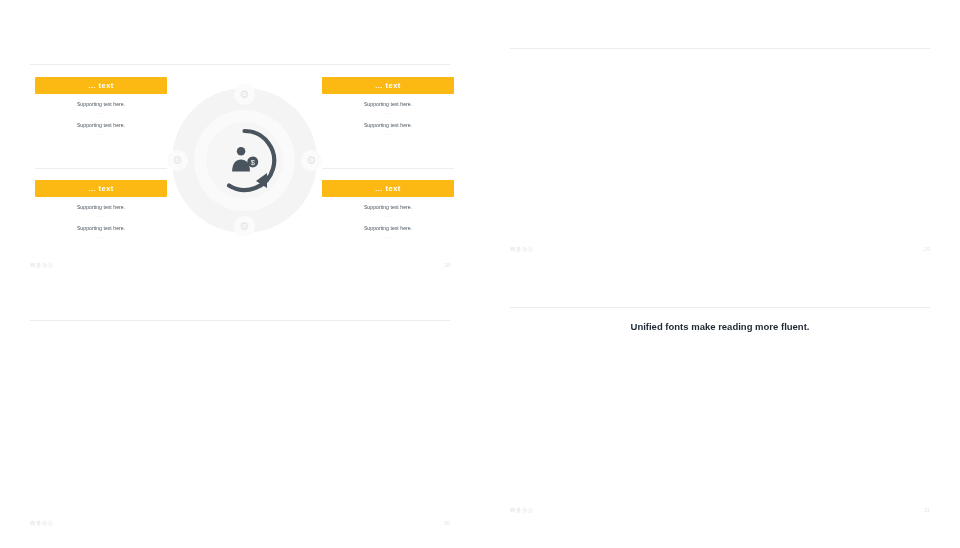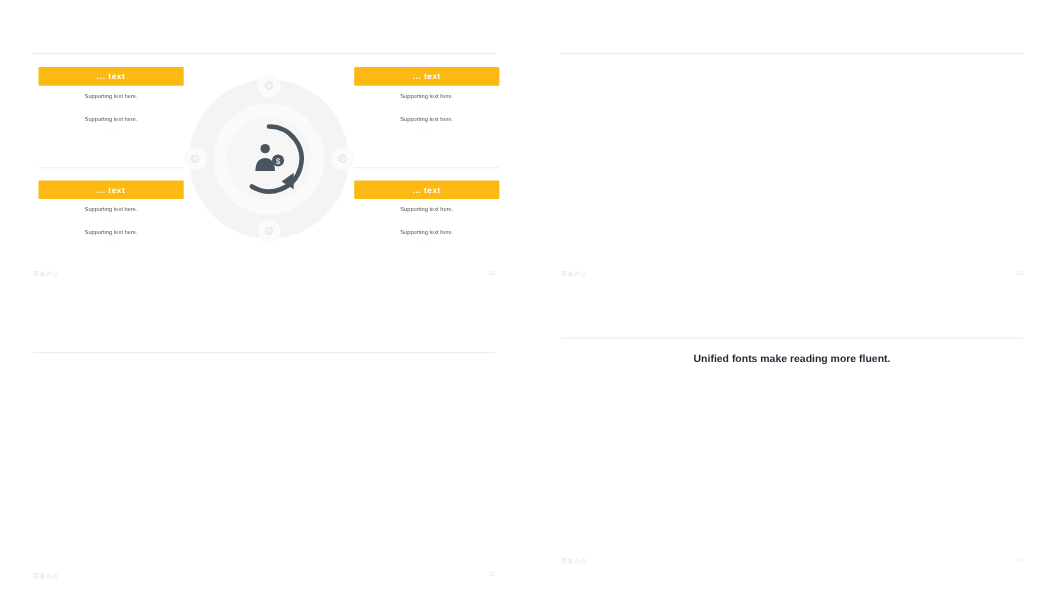--- a/index.html
+++ b/index.html
@@ -1,21 +1,21 @@
 <!DOCTYPE html>
 <html><head>
 <meta charset="utf-8">
 <style>
   * { margin:0; padding:0; box-sizing:border-box; }
   html,body { width:960px; height:548px; background:#ffffff; overflow:hidden; }
   body { font-family:"Liberation Sans", sans-serif; color:#3f4a54; }
 
   .deck { position:relative; width:960px; height:548px; }
   .slide { position:absolute; background:#fff; }
-  .s1 { left:0;   top:0;   width:480px; height:274px; }
+  .s1 { left:0;   top:16px;   width:480px; height:274px; }
   .s2 { left:480px; top:0; width:480px; height:274px; }
   .s3 { left:0;   top:274px; width:480px; height:274px; }
   .s4 { left:480px; top:261px; width:480px; height:274px; }
 
   .topline { position:absolute; left:30px; right:30px; top:48px; height:1px; background:#ececec; }
   .s3 .topline, .s4 .topline { top:46px; }
 
   .footer { position:absolute; left:30px; right:30px; bottom:18px; height:10px; }
   .footer .fl { position:absolute; left:0; top:0; font-size:5.5px; color:#e2e2e2; letter-spacing:.4px; }
   .footer .fr { position:absolute; right:0; top:0; font-size:5.5px; color:#e6e6e6; }

